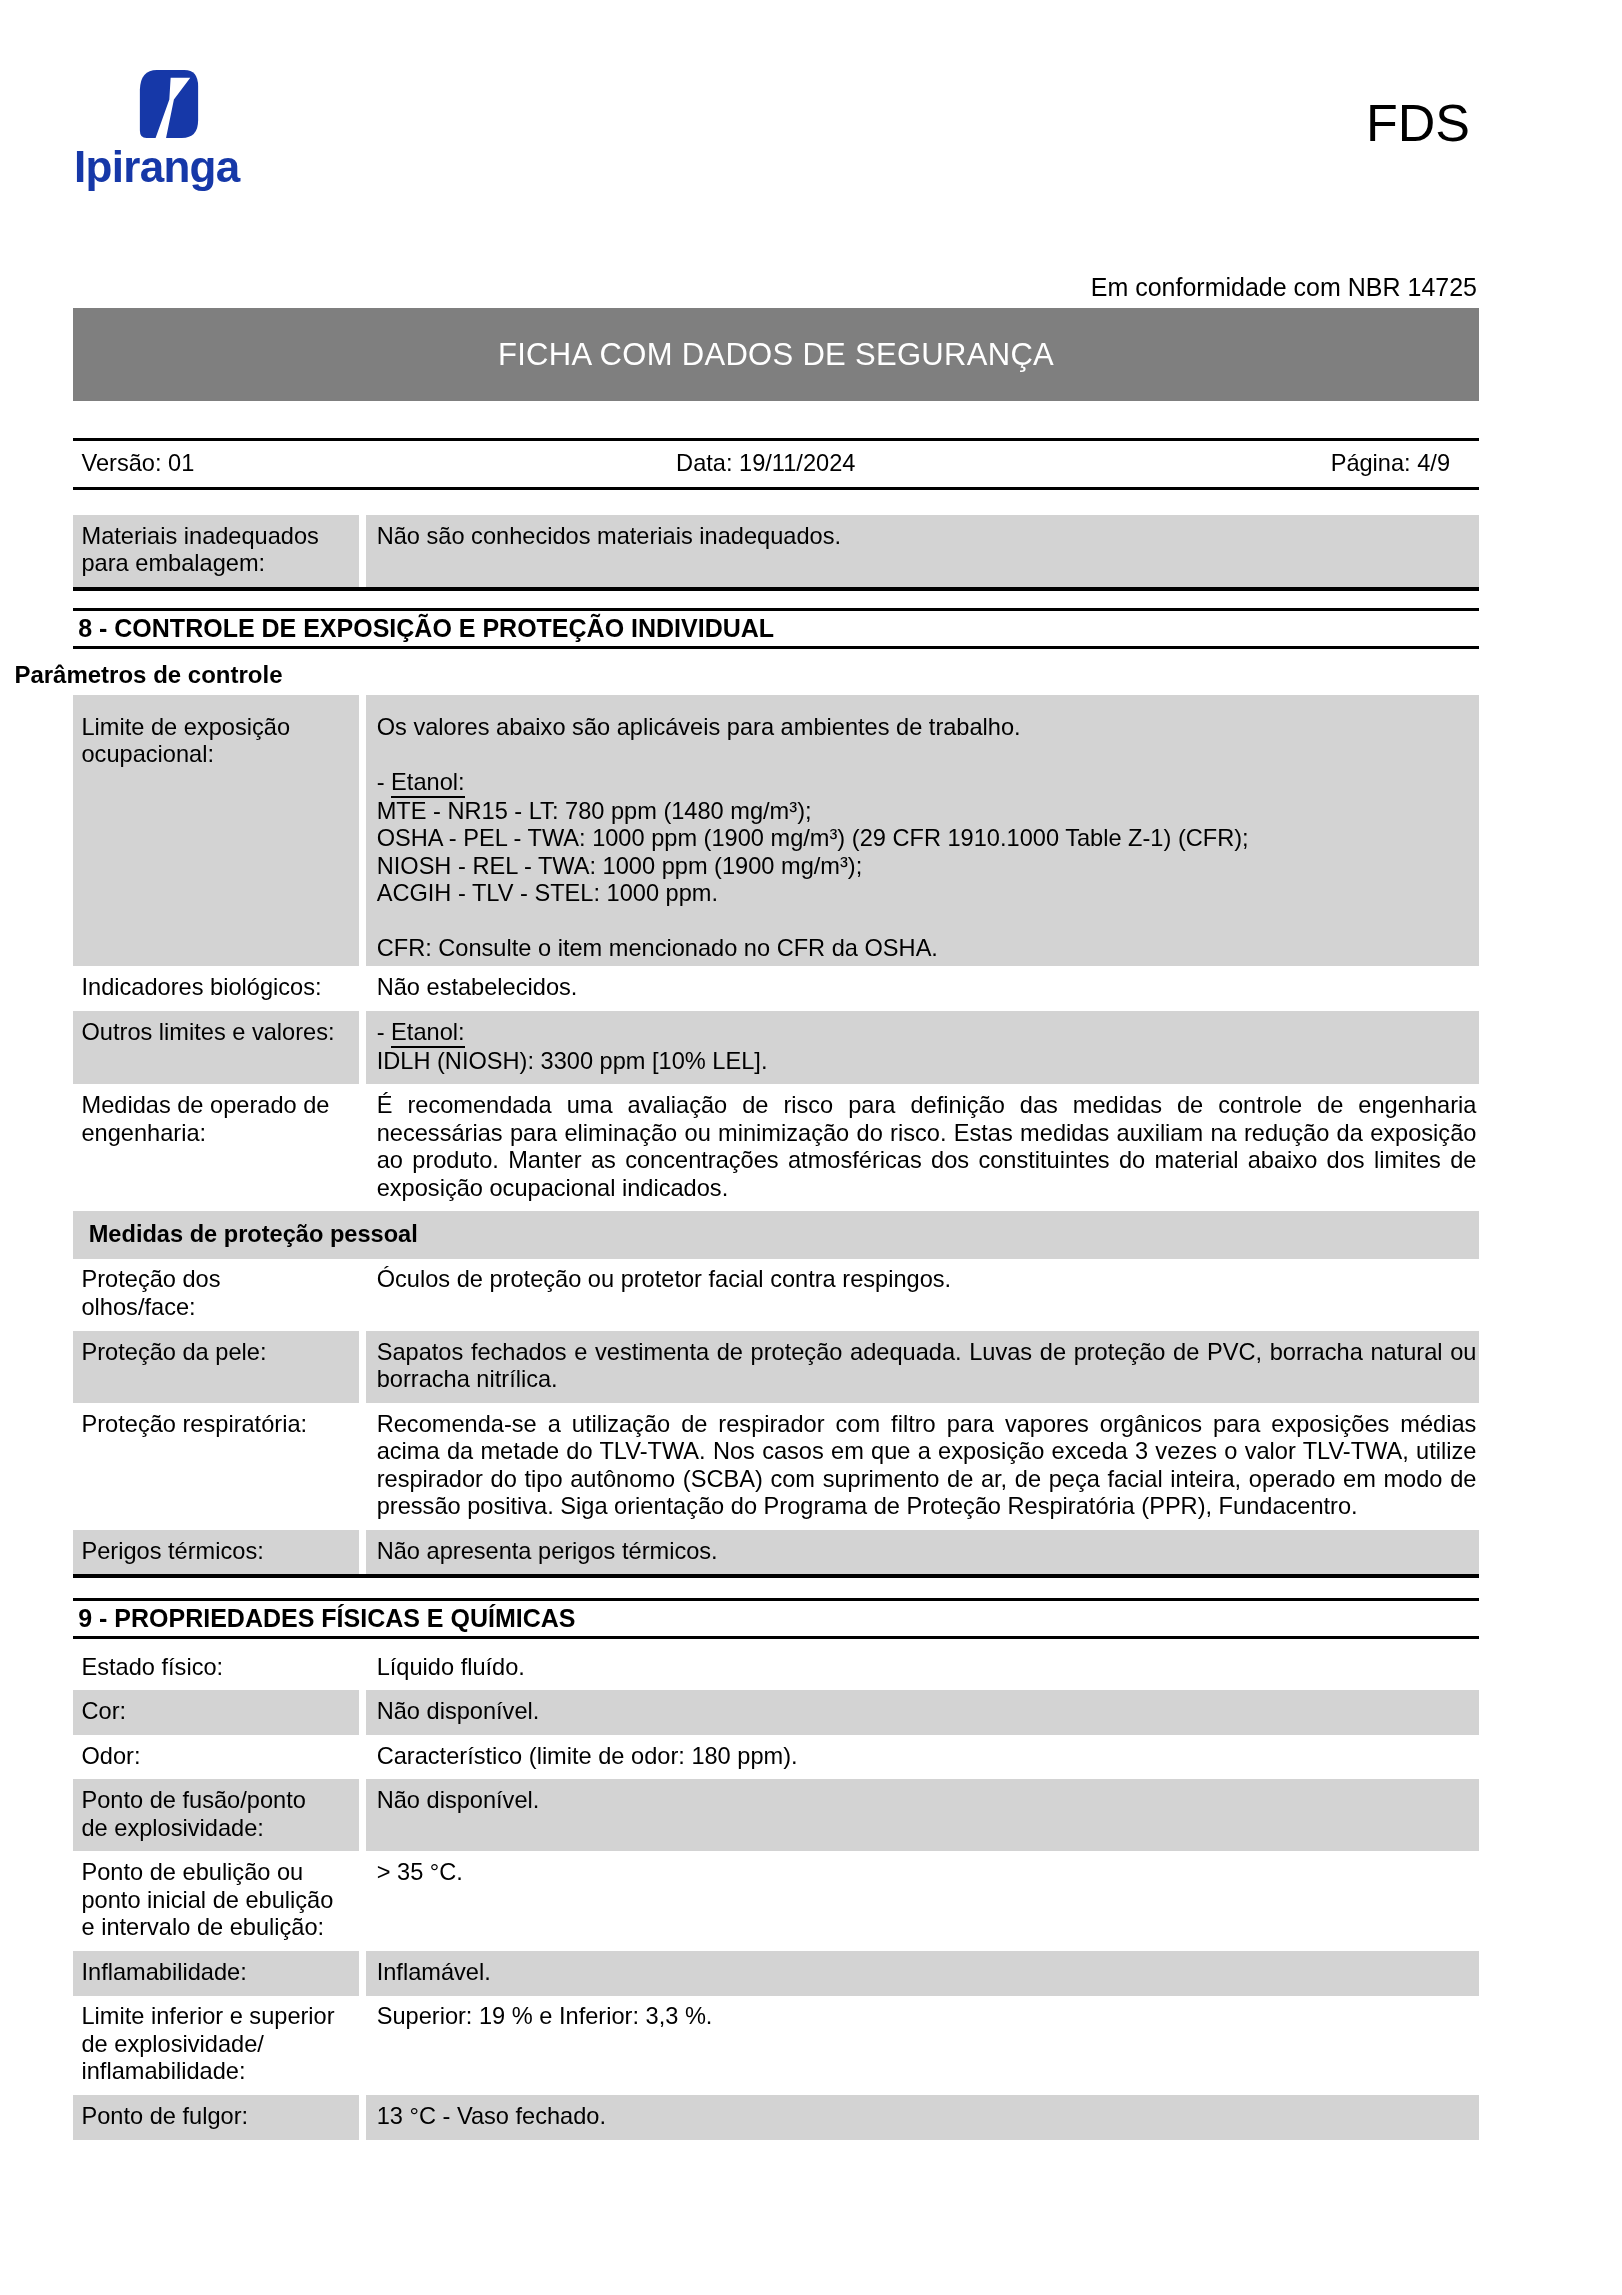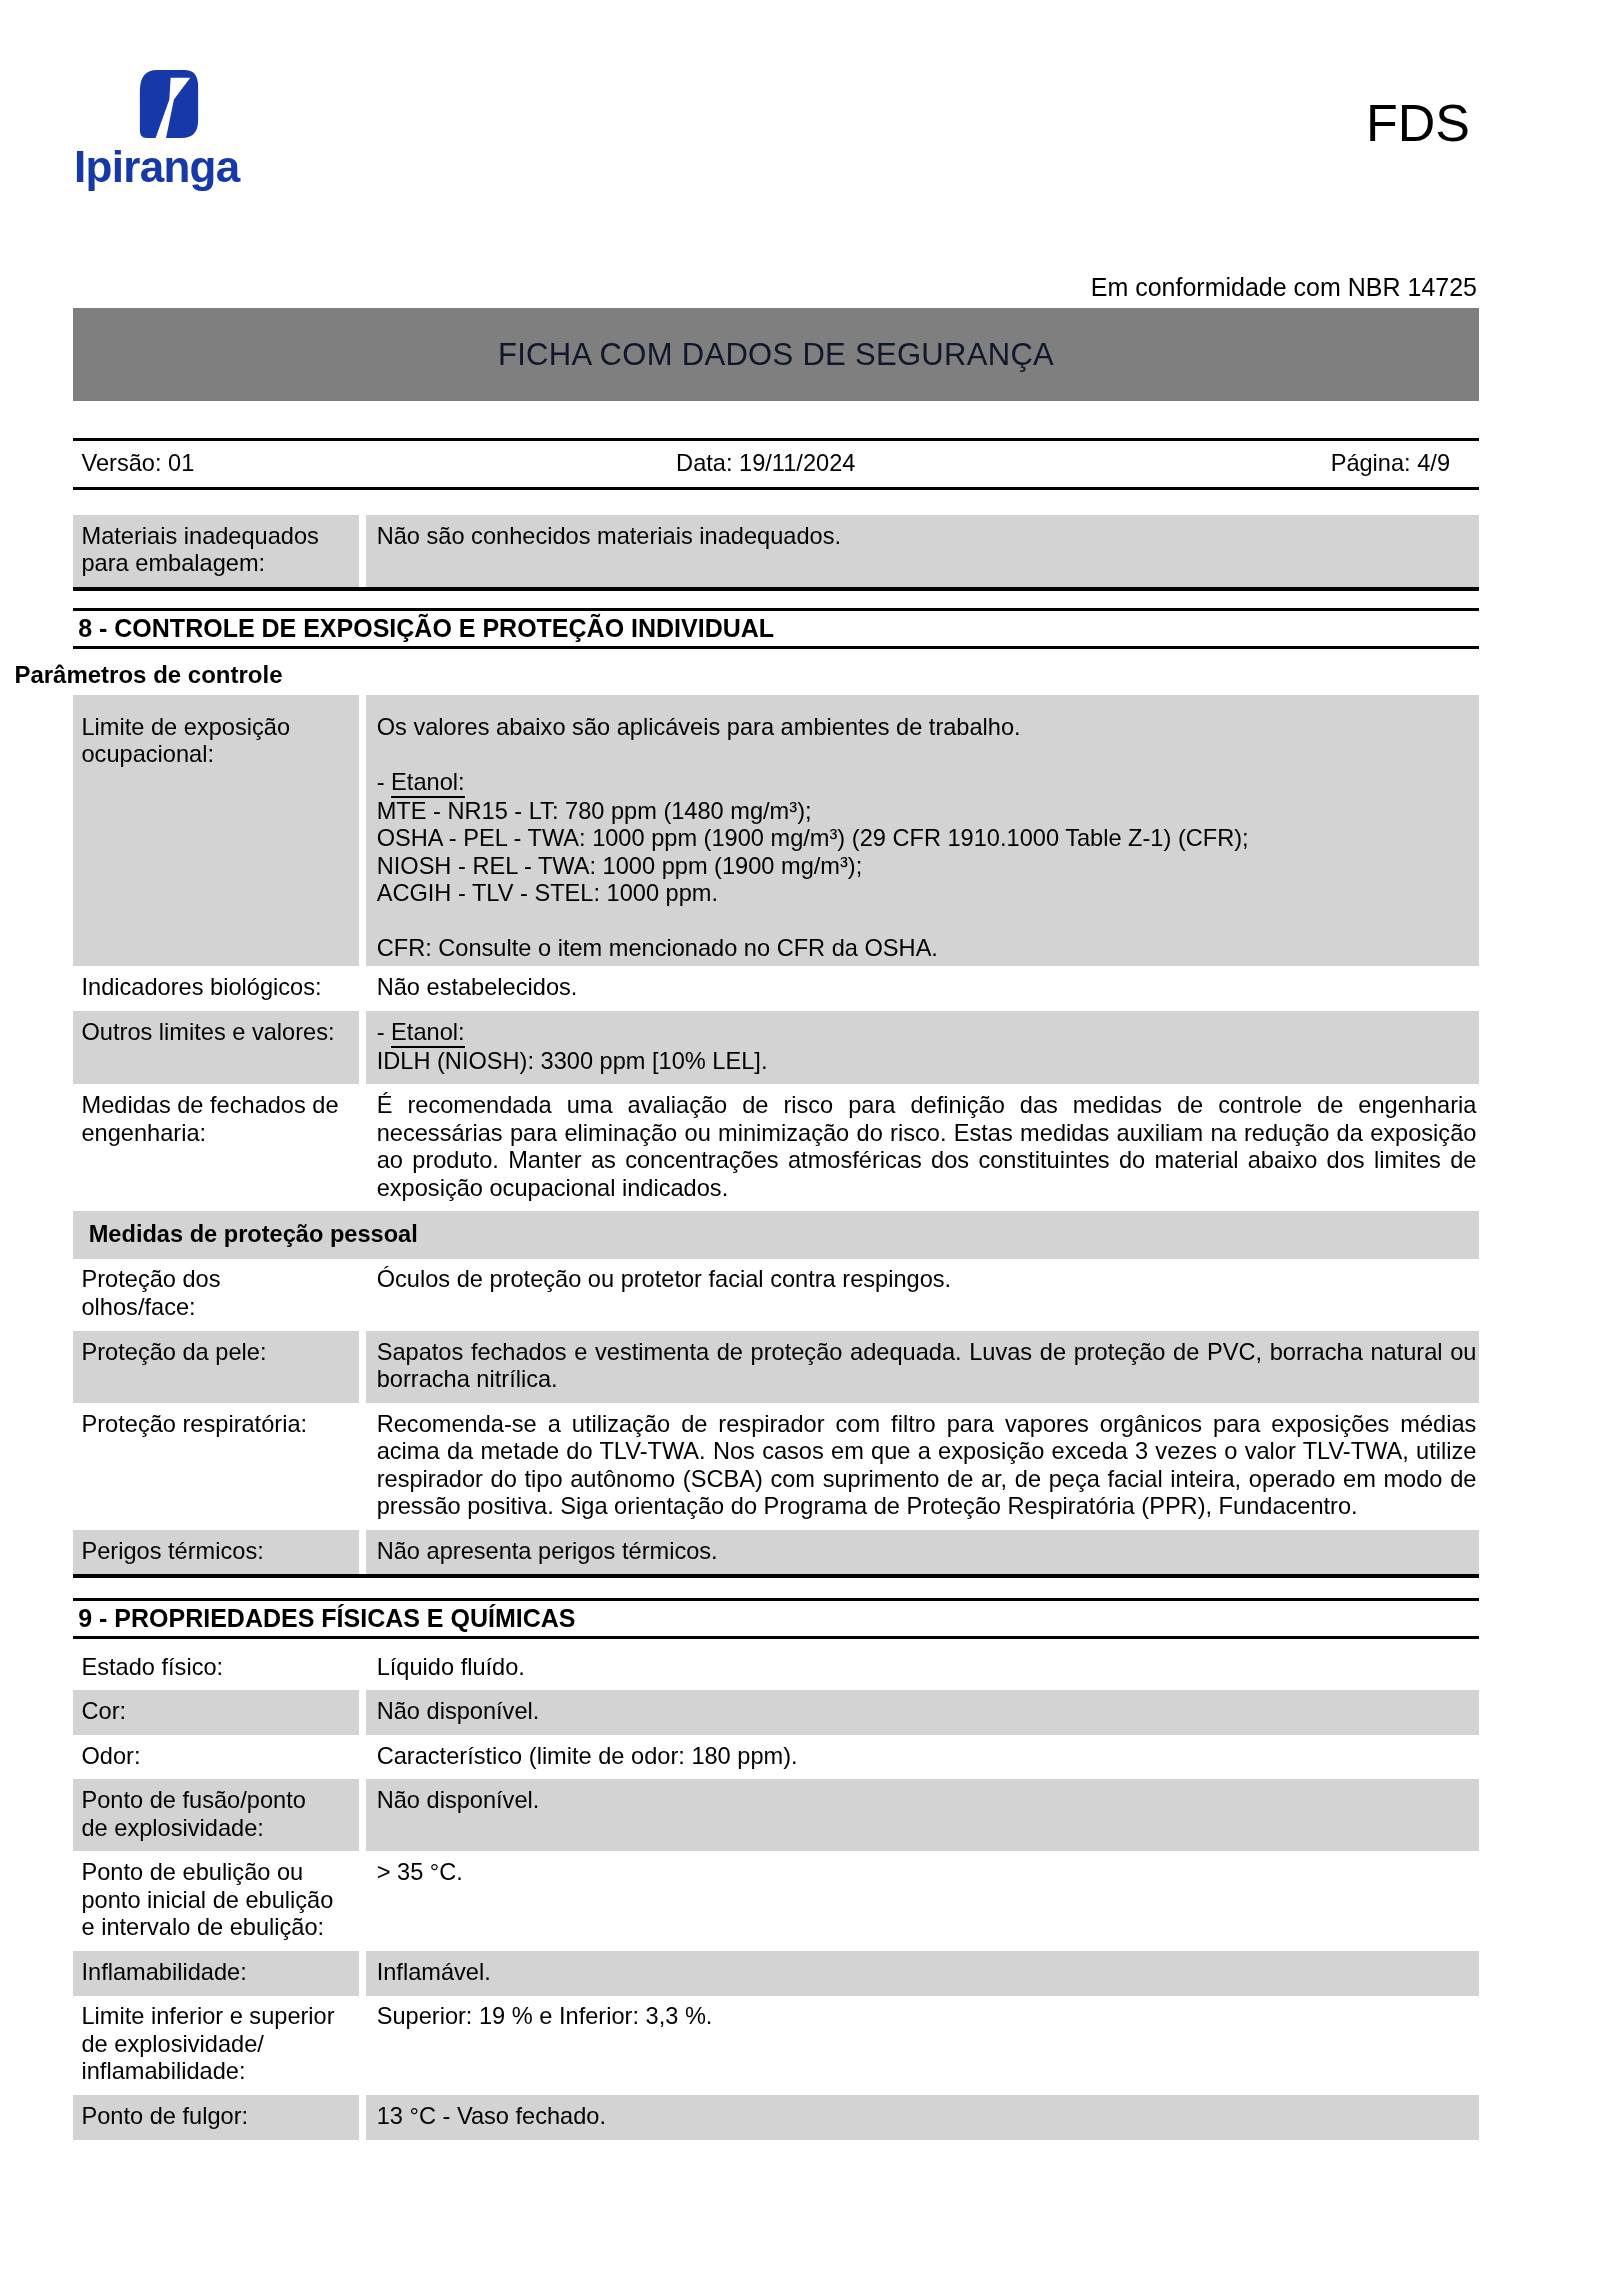--- a/index.html
+++ b/index.html
@@ -16,21 +16,21 @@
   
   .header{position:relative;height:308px;}
   .logo{position:absolute;left:74px;top:68px;width:180px;}
   .logo-icon{display:block;margin-left:63px;width:64px;height:72px;}
   .logo-text{font-weight:bold;color:#1638a8;font-size:44px;line-height:46px;margin-top:3.9px;letter-spacing:-0.7px;}
   .fds{position:absolute;top:96px;right:152px;font-size:52px;line-height:55px;}
   .conformity{position:absolute;top:274px;right:145px;font-size:25px;}
 
   
   .titlebar{
-    height:93px;background:#7f7f7f;color:#0f172a;
+    height:93px;background:#7f7f7f;color:#ffffff;
     display:flex;align-items:center;justify-content:center;
     font-size:31px;letter-spacing:0.3px;
   }
 
   
   .product{margin:34px 0 0 82px;height:29px;font-size:24px;}
   .product .p-label{font-weight:bold;display:inline-block;width:164px;}
 
   
   .meta{
@@ -152,21 +152,21 @@
       </div>
       <div class="cell-gap"></div>
       <div class="cell-value">
         <div class="line"><span>-</span>&nbsp;<span class="u">Etanol:</span></div>
         <div class="line">IDLH (NIOSH): 3300 ppm [10% LEL].</div>
       </div>
     </div>
 
     <div class="row">
       <div class="cell-label">
-        <div class="lbl-line">Medidas de fechados de</div>
+        <div class="lbl-line">Medidas de operado de</div>
         <div class="lbl-line">engenharia:</div>
       </div>
       <div class="cell-gap"></div>
       <div class="cell-value justify">É recomendada uma avaliação de risco para definição das medidas de controle de engenharia necessárias para eliminação ou minimização do risco. Estas medidas auxiliam na redução da exposição ao produto.  Manter as concentrações atmosféricas dos constituintes do material abaixo dos limites de exposição ocupacional indicados.</div>
     </div>
 
     <div class="row-full-gray">Medidas de proteção pessoal</div>
 
     <div class="row">
       <div class="cell-label">

